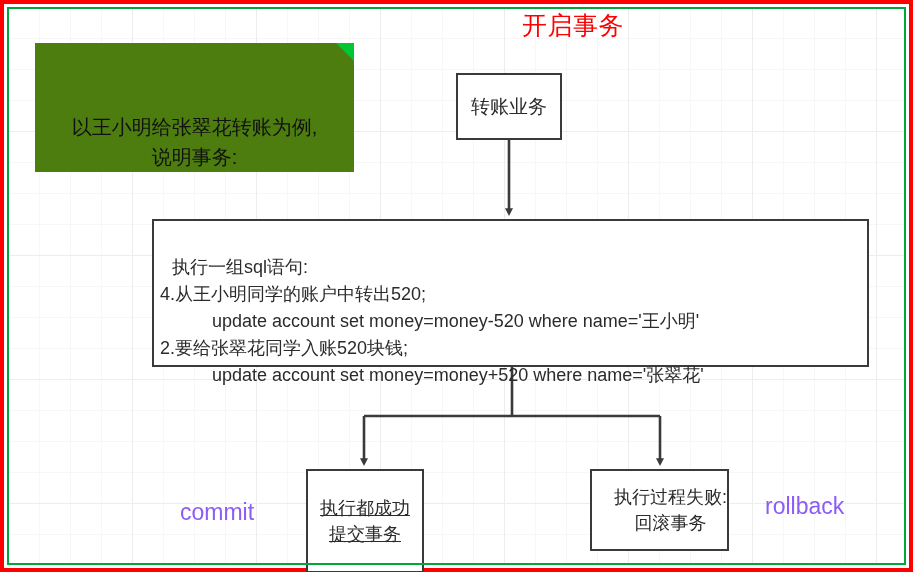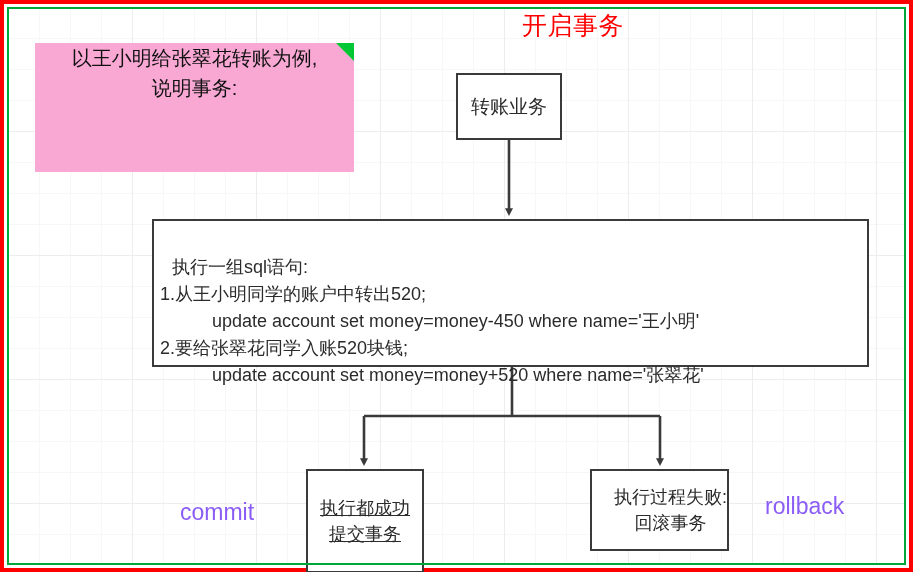--- a/index.html
+++ b/index.html
@@ -61,23 +61,23 @@
     white-space: nowrap;
     letter-spacing: 0.5px;
     margin-left: 32px;
   }
 
   
   .note {
     position: absolute;
     left: 31px; top: 39px;
     width: 319px; height: 129px;
-    background: #f9a8d4;
+    background: #4d7c0f;
     display: flex;
-    align-items: flex-start;
+    align-items: flex-end;
     justify-content: center;
   }
   .note-fold {
     position: absolute;
     right: 0; top: 0;
     width: 0; height: 0;
     border-left: 18px solid transparent;
     border-top: 18px solid #00c733;
   }
   .note-text {
@@ -194,22 +194,22 @@
       <div class="note-text">以王小明给张翠花转账为例,
 说明事务:</div>
     </div>
 
     <div class="box box-transfer">
       <span>转账业务</span>
     </div>
 
     <div class="box box-sql">
       <div class="sql-line head">执行一组sql语句:</div>
-      <div class="sql-line">1.从王小明同学的账户中转出520;</div>
-      <div class="sql-line indent">update account set money=money-450 where name='王小明'</div>
+      <div class="sql-line">4.从王小明同学的账户中转出520;</div>
+      <div class="sql-line indent">update account set money=money-520 where name='王小明'</div>
       <div class="sql-line">2.要给张翠花同学入账520块钱;</div>
       <div class="sql-line indent">update account set money=money+520 where name='张翠花'</div>
     </div>
 
     <div class="box box-commit">
       <span>执行都成功
 提交事务</span>
     </div>
 
     <div class="box box-rollback">

